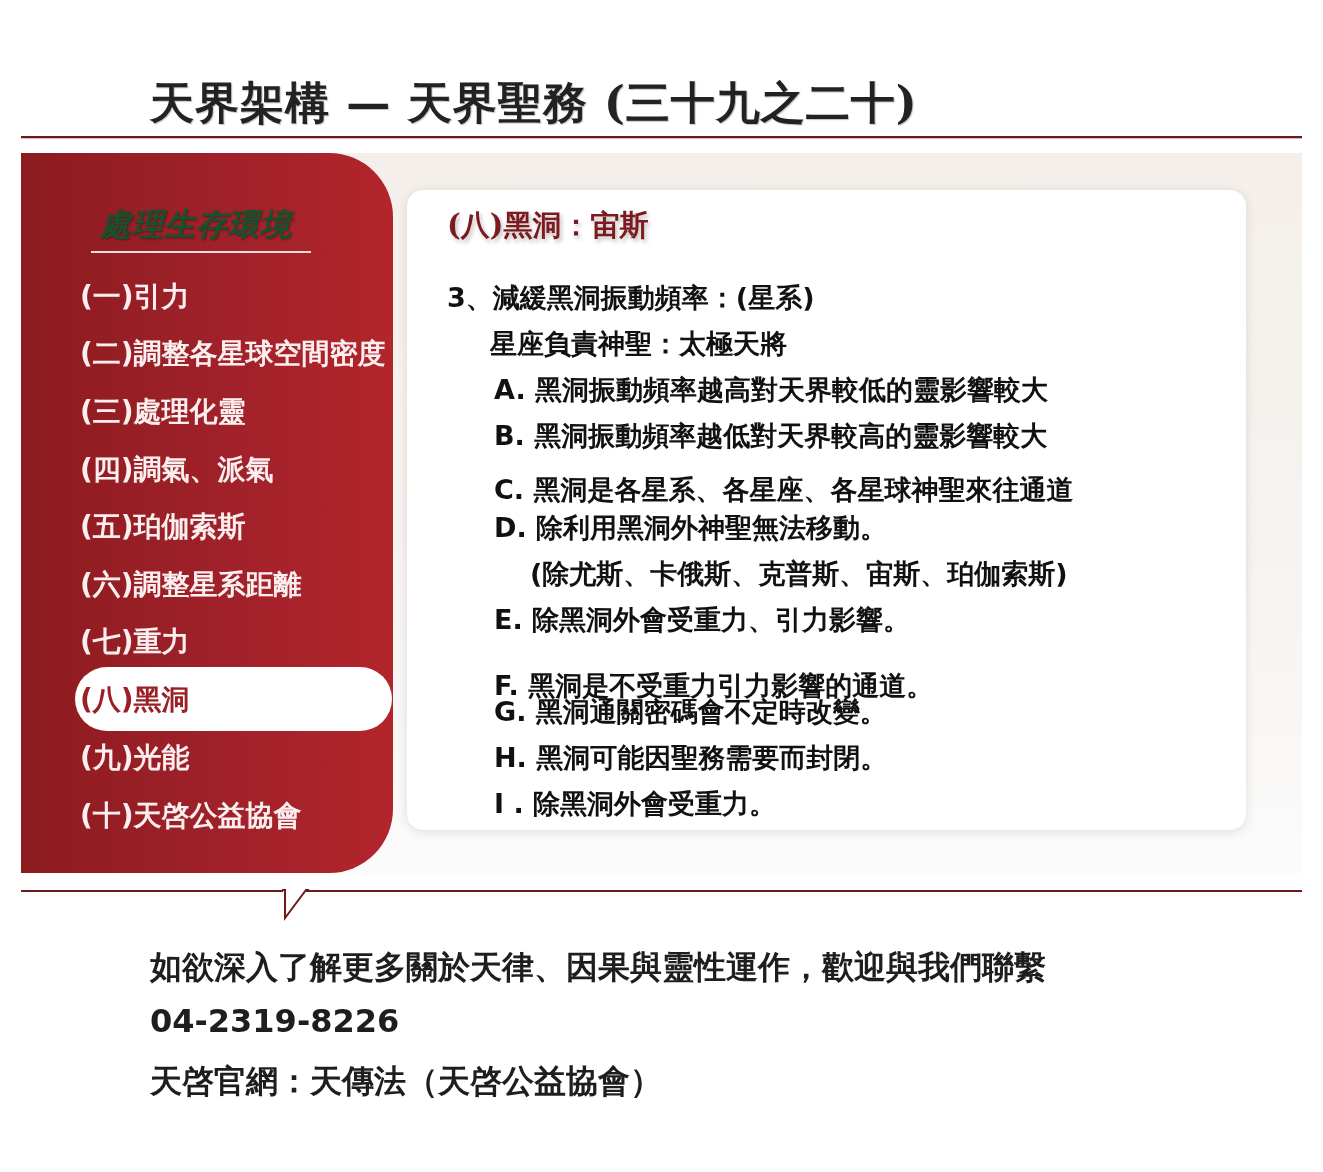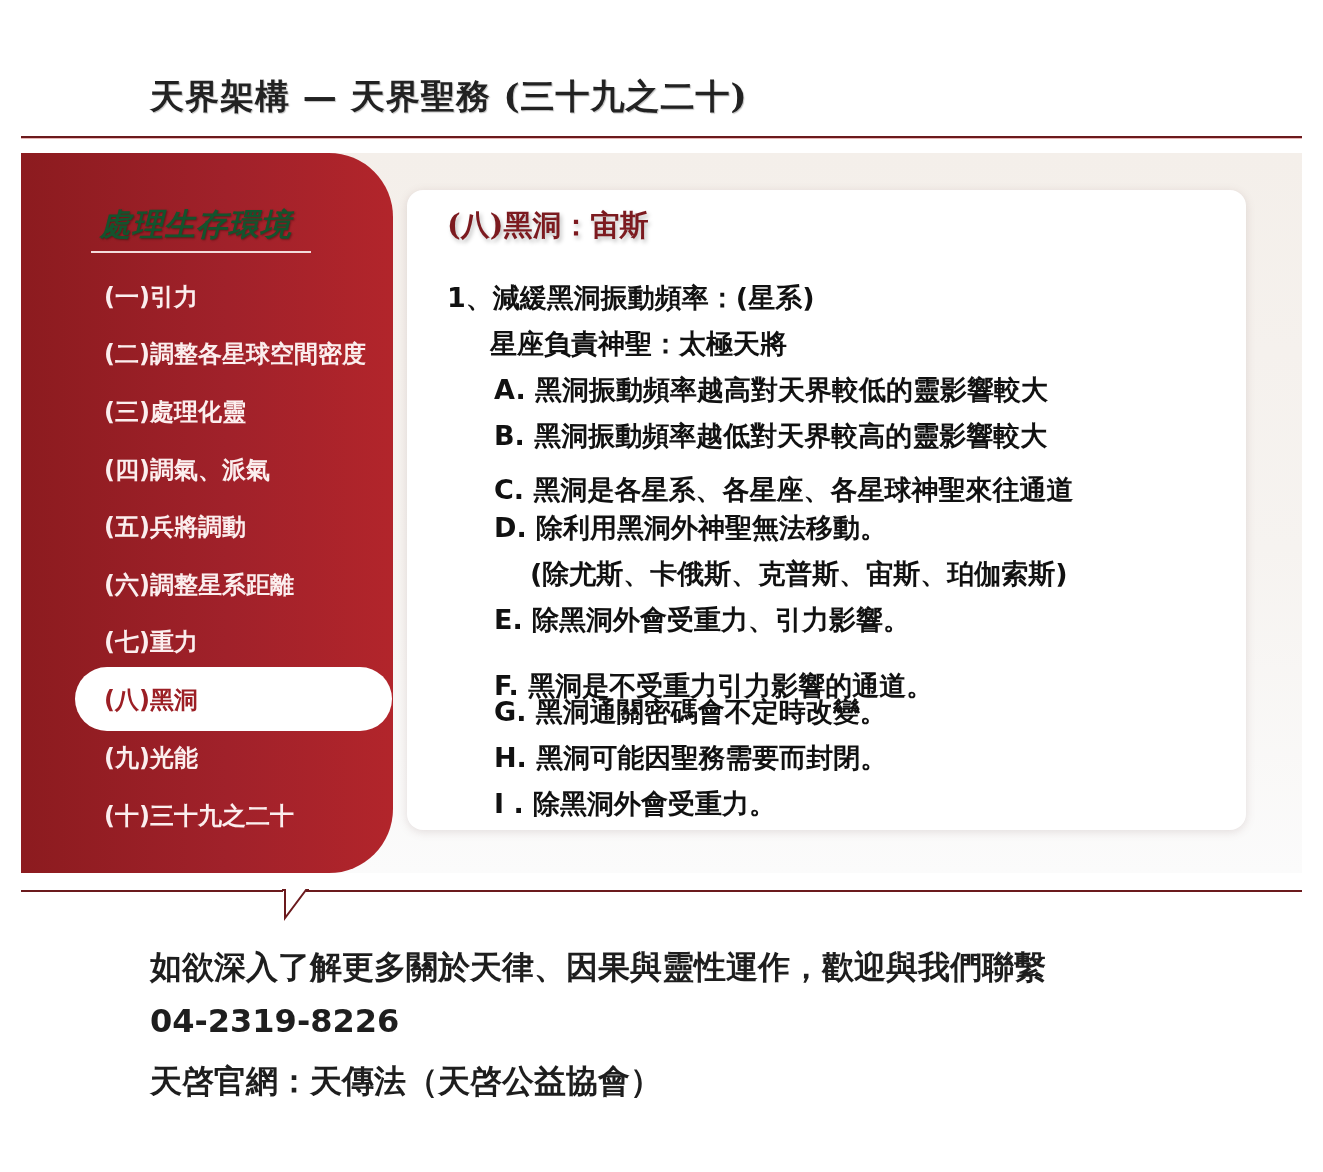--- a/index.html
+++ b/index.html
@@ -2,21 +2,21 @@
 <html><head>
   <meta charset="utf-8">
   <style>
     * { margin: 0; padding: 0; box-sizing: border-box; }
     html, body { width: 1323px; height: 1172px; background: #ffffff; overflow: hidden; }
     body { position: relative; font-family: "DejaVu Sans", sans-serif; color: #1a1a1a; }
 
     .page-title {
       position: absolute; left: 150px; top: 74px;
       font-family: "DejaVu Serif", serif; font-weight: bold;
-      font-size: 34px; color: #222; letter-spacing: 1px;
+      font-size: 44px; color: #222; letter-spacing: 1px;
       text-shadow: 1px 1px 1px rgba(0,0,0,0.25);
       white-space: nowrap;
     }
     .top-rule {
       position: absolute; left: 21px; top: 136px; width: 1281px; height: 2px;
       background: #6b1a1d; box-shadow: 0 1px 0 #e8b4b4;
     }
 
     .bg-panel {
       position: absolute; left: 21px; top: 153px; width: 1281px; height: 720px;
@@ -34,22 +34,22 @@
       font-size: 31px; color: #14532d; letter-spacing: 1px;
       text-shadow: 1px 1px 2px rgba(0,0,0,0.35);
       white-space: nowrap;
       font-style: italic;
     }
     .sidebar-heading-underline {
       position: absolute; left: 91px; top: 251px; width: 220px; height: 2px;
       background: #f3dcdc;
     }
     .nav-item {
-      position: absolute; left: 104px; height: 40px;
-      font-weight: bold; font-size: 24px; color: #fbeeee;
+      position: absolute; left: 80px; height: 40px;
+      font-weight: bold; font-size: 28px; color: #fbeeee;
       line-height: 40px; white-space: nowrap; cursor: pointer;
     }
     .nav-active-pill {
       position: absolute; left: 75px; top: 667px; width: 317px; height: 64px;
       background: #ffffff; border-radius: 32px;
     }
     .nav-item.active { color: #9c1f25; }
 
     .content-card {
       position: absolute; left: 407px; top: 190px; width: 839px; height: 640px;
@@ -92,31 +92,31 @@
 <nav class="sidebar"></nav>
 <div class="sidebar-heading">處理生存環境</div>
 <div class="sidebar-heading-underline"></div>
 
 <div class="nav-active-pill"></div>
 
 <div class="nav-item" style="top:277px;">(一)引力</div>
 <div class="nav-item" style="top:334px;">(二)調整各星球空間密度</div>
 <div class="nav-item" style="top:392px;">(三)處理化靈</div>
 <div class="nav-item" style="top:450px;">(四)調氣、派氣</div>
-<div class="nav-item" style="top:507px;">(五)兵將調動</div>
+<div class="nav-item" style="top:507px;">(五)珀伽索斯</div>
 <div class="nav-item" style="top:565px;">(六)調整星系距離</div>
 <div class="nav-item" style="top:622px;">(七)重力</div>
 <div class="nav-item active" style="top:680px;">(八)黑洞</div>
 <div class="nav-item" style="top:738px;">(九)光能</div>
-<div class="nav-item" style="top:796px;">(十)三十九之二十</div>
+<div class="nav-item" style="top:796px;">(十)天啓公益協會</div>
 
 <section class="content-card"></section>
 <div class="card-title">(八)黑洞：宙斯</div>
 
-<div class="line" style="left:447px; top:278px;">1、減緩黑洞振動頻率：(星系)</div>
+<div class="line" style="left:447px; top:278px;">3、減緩黑洞振動頻率：(星系)</div>
 <div class="line" style="left:490px; top:324px;">星座負責神聖：太極天將</div>
 
 <div class="line" style="left:494px; top:370px;">A. 黑洞振動頻率越高對天界較低的靈影響較大</div>
 <div class="line" style="left:494px; top:416px;">B. 黑洞振動頻率越低對天界較高的靈影響較大</div>
 <div class="line" style="left:494px; top:470px;">C. 黑洞是各星系、各星座、各星球神聖來往通道</div>
 <div class="line" style="left:494px; top:508px;">D. 除利用黑洞外神聖無法移動。</div>
 <div class="line" style="left:530px; top:554px;">(除尤斯、卡俄斯、克普斯、宙斯、珀伽索斯)</div>
 <div class="line" style="left:494px; top:600px;">E. 除黑洞外會受重力、引力影響。</div>
 <div class="line" style="left:494px; top:646px;margin-top:20px;">F. 黑洞是不受重力引力影響的通道。</div>
 <div class="line" style="left:494px; top:692px;">G. 黑洞通關密碼會不定時改變。</div>

